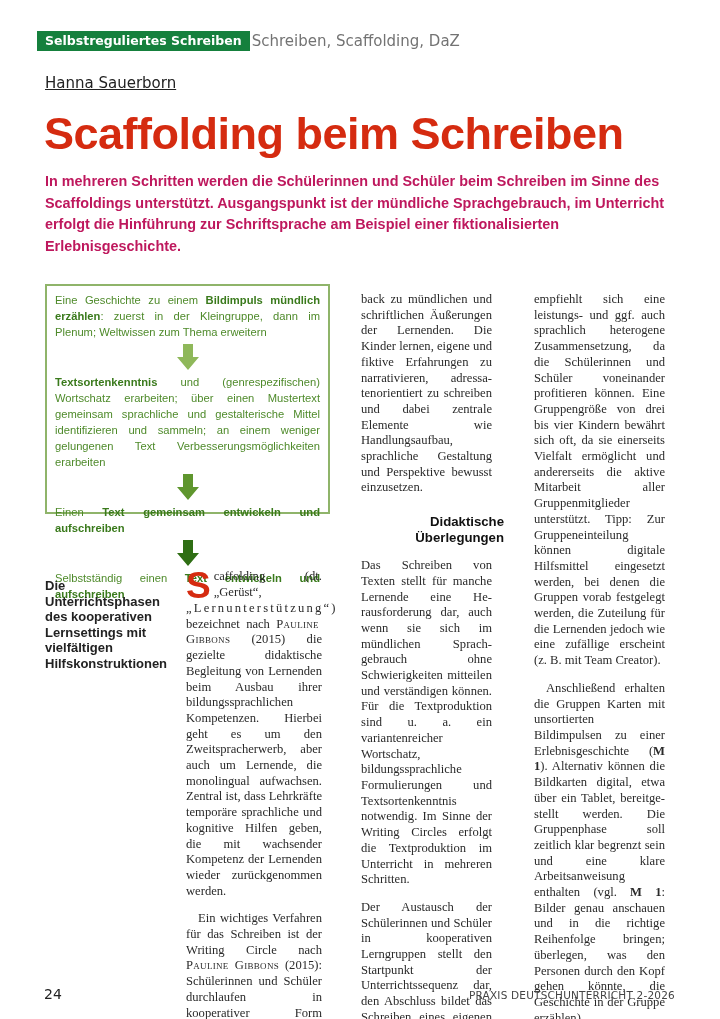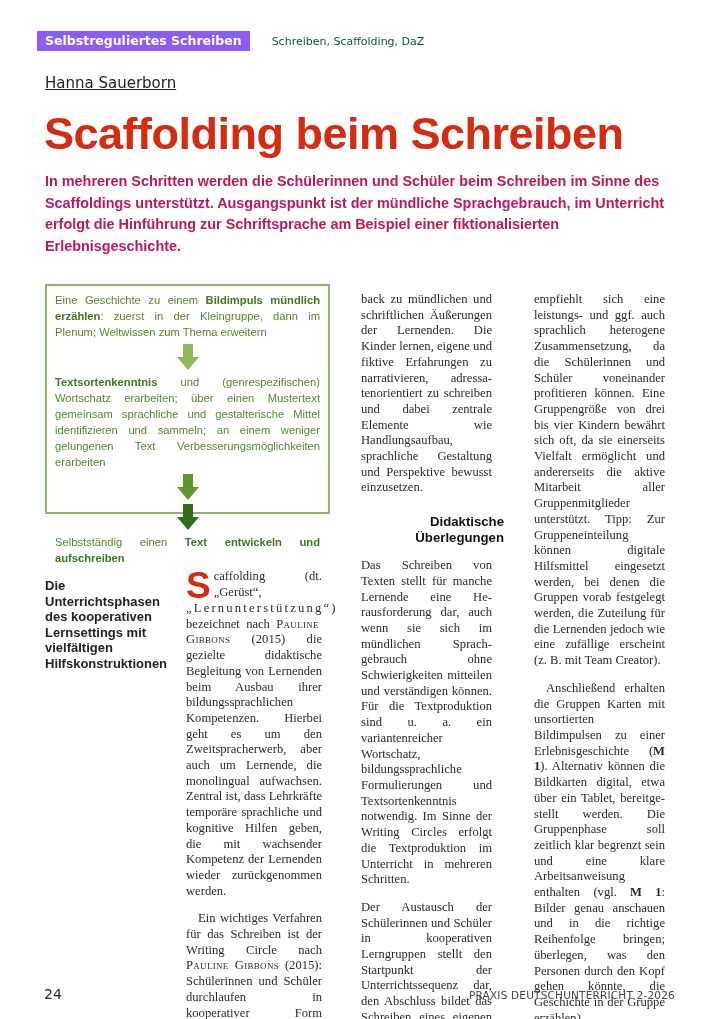--- a/index.html
+++ b/index.html
@@ -1,21 +1,21 @@
 <!DOCTYPE html>
 <html><head>
 <meta charset="utf-8">
 <style>
   * { box-sizing: border-box; margin: 0; padding: 0; }
   html, body { width: 720px; height: 1019px; background: #ffffff; overflow: hidden; }
   body { position: relative; font-family: "Liberation Serif", serif; color: #2a2a2a; }
 
   .topbar { position: absolute; left: 37px; top: 31px; height: 20px; display: flex; align-items: center; }
-  .tag-badge { background: #8b5cf6; color: #ffffff; font-family: "DejaVu Sans", sans-serif; font-weight: bold; font-size: 12.5px; height: 20px; line-height: 20px; padding: 0 8px; }
-  .tag-keywords { font-family: "DejaVu Sans", sans-serif; font-size: 11px; color: #14532d; margin-left: 22px; }
+  .tag-badge { background: #15803d; color: #ffffff; font-family: "DejaVu Sans", sans-serif; font-weight: bold; font-size: 12.5px; height: 20px; line-height: 20px; padding: 0 8px; }
+  .tag-keywords { font-family: "DejaVu Sans", sans-serif; font-size: 15px; color: #737373; margin-left: 2px; }
 
   .author { position: absolute; left: 45px; top: 74px; font-family: "DejaVu Sans", sans-serif; font-size: 15px; color: #222; text-decoration: underline; }
   .title { position: absolute; left: 44px; top: 108px; font-family: "Liberation Sans", sans-serif; font-weight: bold; font-size: 45px; color: #d52b10; letter-spacing: -0.5px; white-space: nowrap; text-align: center; }
   .lead { position: absolute; left: 45px; top: 171px; width: 630px; font-family: "Liberation Sans", sans-serif; font-weight: bold; font-size: 14.4px; line-height: 21.5px; color: #be185d; }
 
   .flowbox { position: absolute; left: 45px; top: 284px; width: 285px; height: 230px; border: 2px solid #8fb46a; padding: 4px 8px; font-family: "Liberation Sans", sans-serif; font-size: 11.2px; line-height: 16px; color: #4e8a2a; }
   .flowbox b { color: #3a7a1c; }
   .step { text-align: justify; }
   .arrow { display: block; margin: 4px auto 4px; width: 22px; height: 26px; }
   .step-1 { margin-top: 2px; }
@@ -52,20 +52,21 @@
 
 <div class="flowbox">
   <div class="step step-1"><span>Eine Geschichte zu einem </span><b>Bildimpuls mündlich erzählen</b><span>: zuerst in der Kleingruppe, dann im Plenum; Weltwissen zum Thema erweitern</span></div>
   <svg class="arrow" viewBox="0 0 22 26">
       <path d="M6 0 H16 V13 H22 L11 26 L0 13 H6 Z" fill="#8fb85a"></path>
     </svg>
   <div class="step step-2"><b>Textsortenkenntnis</b><span> und (genrespezifischen) Wortschatz erarbeiten; über einen Mustertext gemeinsam sprachliche und gestalterische Mittel identifizieren und sammeln; an einem weniger gelungenen Text Verbesserungsmöglich­keiten erarbeiten</span></div>
   <svg class="arrow" viewBox="0 0 22 26">
       <path d="M6 0 H16 V13 H22 L11 26 L0 13 H6 Z" fill="#5f962e"></path>
     </svg>
+  <div class="step step-3"><span>Einen </span><b>Text gemeinsam entwickeln und aufschreiben</b></div>
   <svg class="arrow" viewBox="0 0 22 26">
       <path d="M6 0 H16 V13 H22 L11 26 L0 13 H6 Z" fill="#2f6e14"></path>
     </svg>
   <div class="step step-4"><span>Selbstständig einen </span><b>Text entwickeln und aufschreiben</b></div>
 </div>
 
 <p class="caption">Die Unterrichtsphasen des kooperativen Lern­settings mit vielfältigen Hilfskonstruktionen</p>
 
 <div class="col col1">
   <p><span class="dropcap">S</span><span>caffolding (dt. „Gerüst“, </span><span class="spaced">„Lernunterstützung“)</span><span> bezeichnet nach </span><span class="sc">Pauline Gibbons</span><span> (2015) die gezielte didaktische Begleitung von Lernenden beim Ausbau ihrer bildungssprachlichen Kompe­tenzen. Hierbei geht es um den Zweitspracherwerb, aber auch um Lernende, die monolingual aufwachsen. Zentral ist, dass Lehrkräfte temporäre sprachli­che und kognitive Hilfen geben, die mit wachsender Kompetenz der Lernenden wieder zurück­genommen werden.</span></p>

